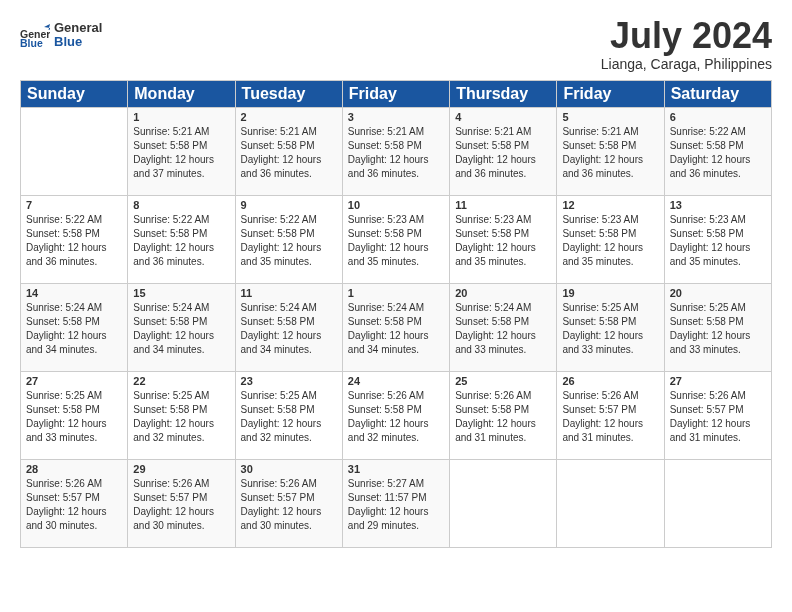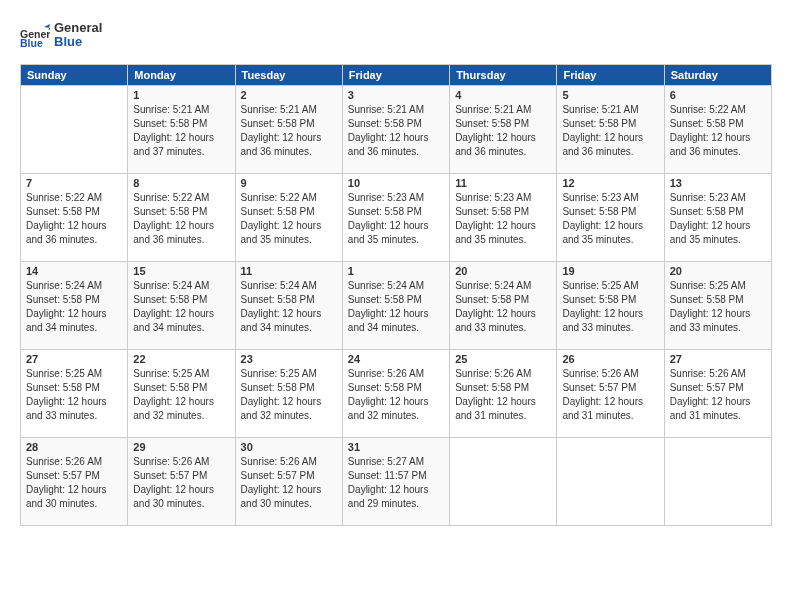--- a/index.html
+++ b/index.html
@@ -45,21 +45,21 @@
       color: #333;
     }
     .calendar {
       width: 100%;
       border-collapse: collapse;
       table-layout: fixed;
     }
     .calendar th {
       background: #1a56a0;
       color: #fff;
-      font-size: 11px;
+      font-size: 16px;
       font-weight: bold;
       padding: 4px 6px;
       text-align: left;
       border: 1px solid #ccc;
     }
     .calendar td {
       border: 1px solid #ccc;
       vertical-align: top;
       padding: 3px 5px;
       font-size: 9px;
@@ -97,20 +97,24 @@
     <div class="logo-wrapper">
       <svg class="logo-bird" viewBox="0 0 40 32">
         <text x="0" y="18" font-size="14" font-weight="bold" fill="#333" font-family="Arial">General</text>
         <text x="0" y="30" font-size="14" font-weight="bold" fill="#1a56a0" font-family="Arial">Blue</text>
         <polygon points="32,4 40,0 38,8 44,6" fill="#1a56a0"></polygon>
       </svg>
       <svg width="50" height="40" viewBox="0 0 50 40">
         <text x="0" y="16" font-size="13" font-weight="bold" fill="#333" font-family="Arial">General</text>
         <text x="0" y="30" font-size="13" font-weight="bold" fill="#1a56a0" font-family="Arial">Blue</text>
       </svg>
+    </div>
+    <div class="title-block">
+      <div class="month-title">July 2024</div>
+      <div class="location">Lianga, Caraga, Philippines</div>
     </div>
   </div>
 
   <table class="calendar">
     <thead>
       <tr>
         <th>Sunday</th>
         <th>Monday</th>
         <th>Tuesday</th>
         <th>Friday</th>

